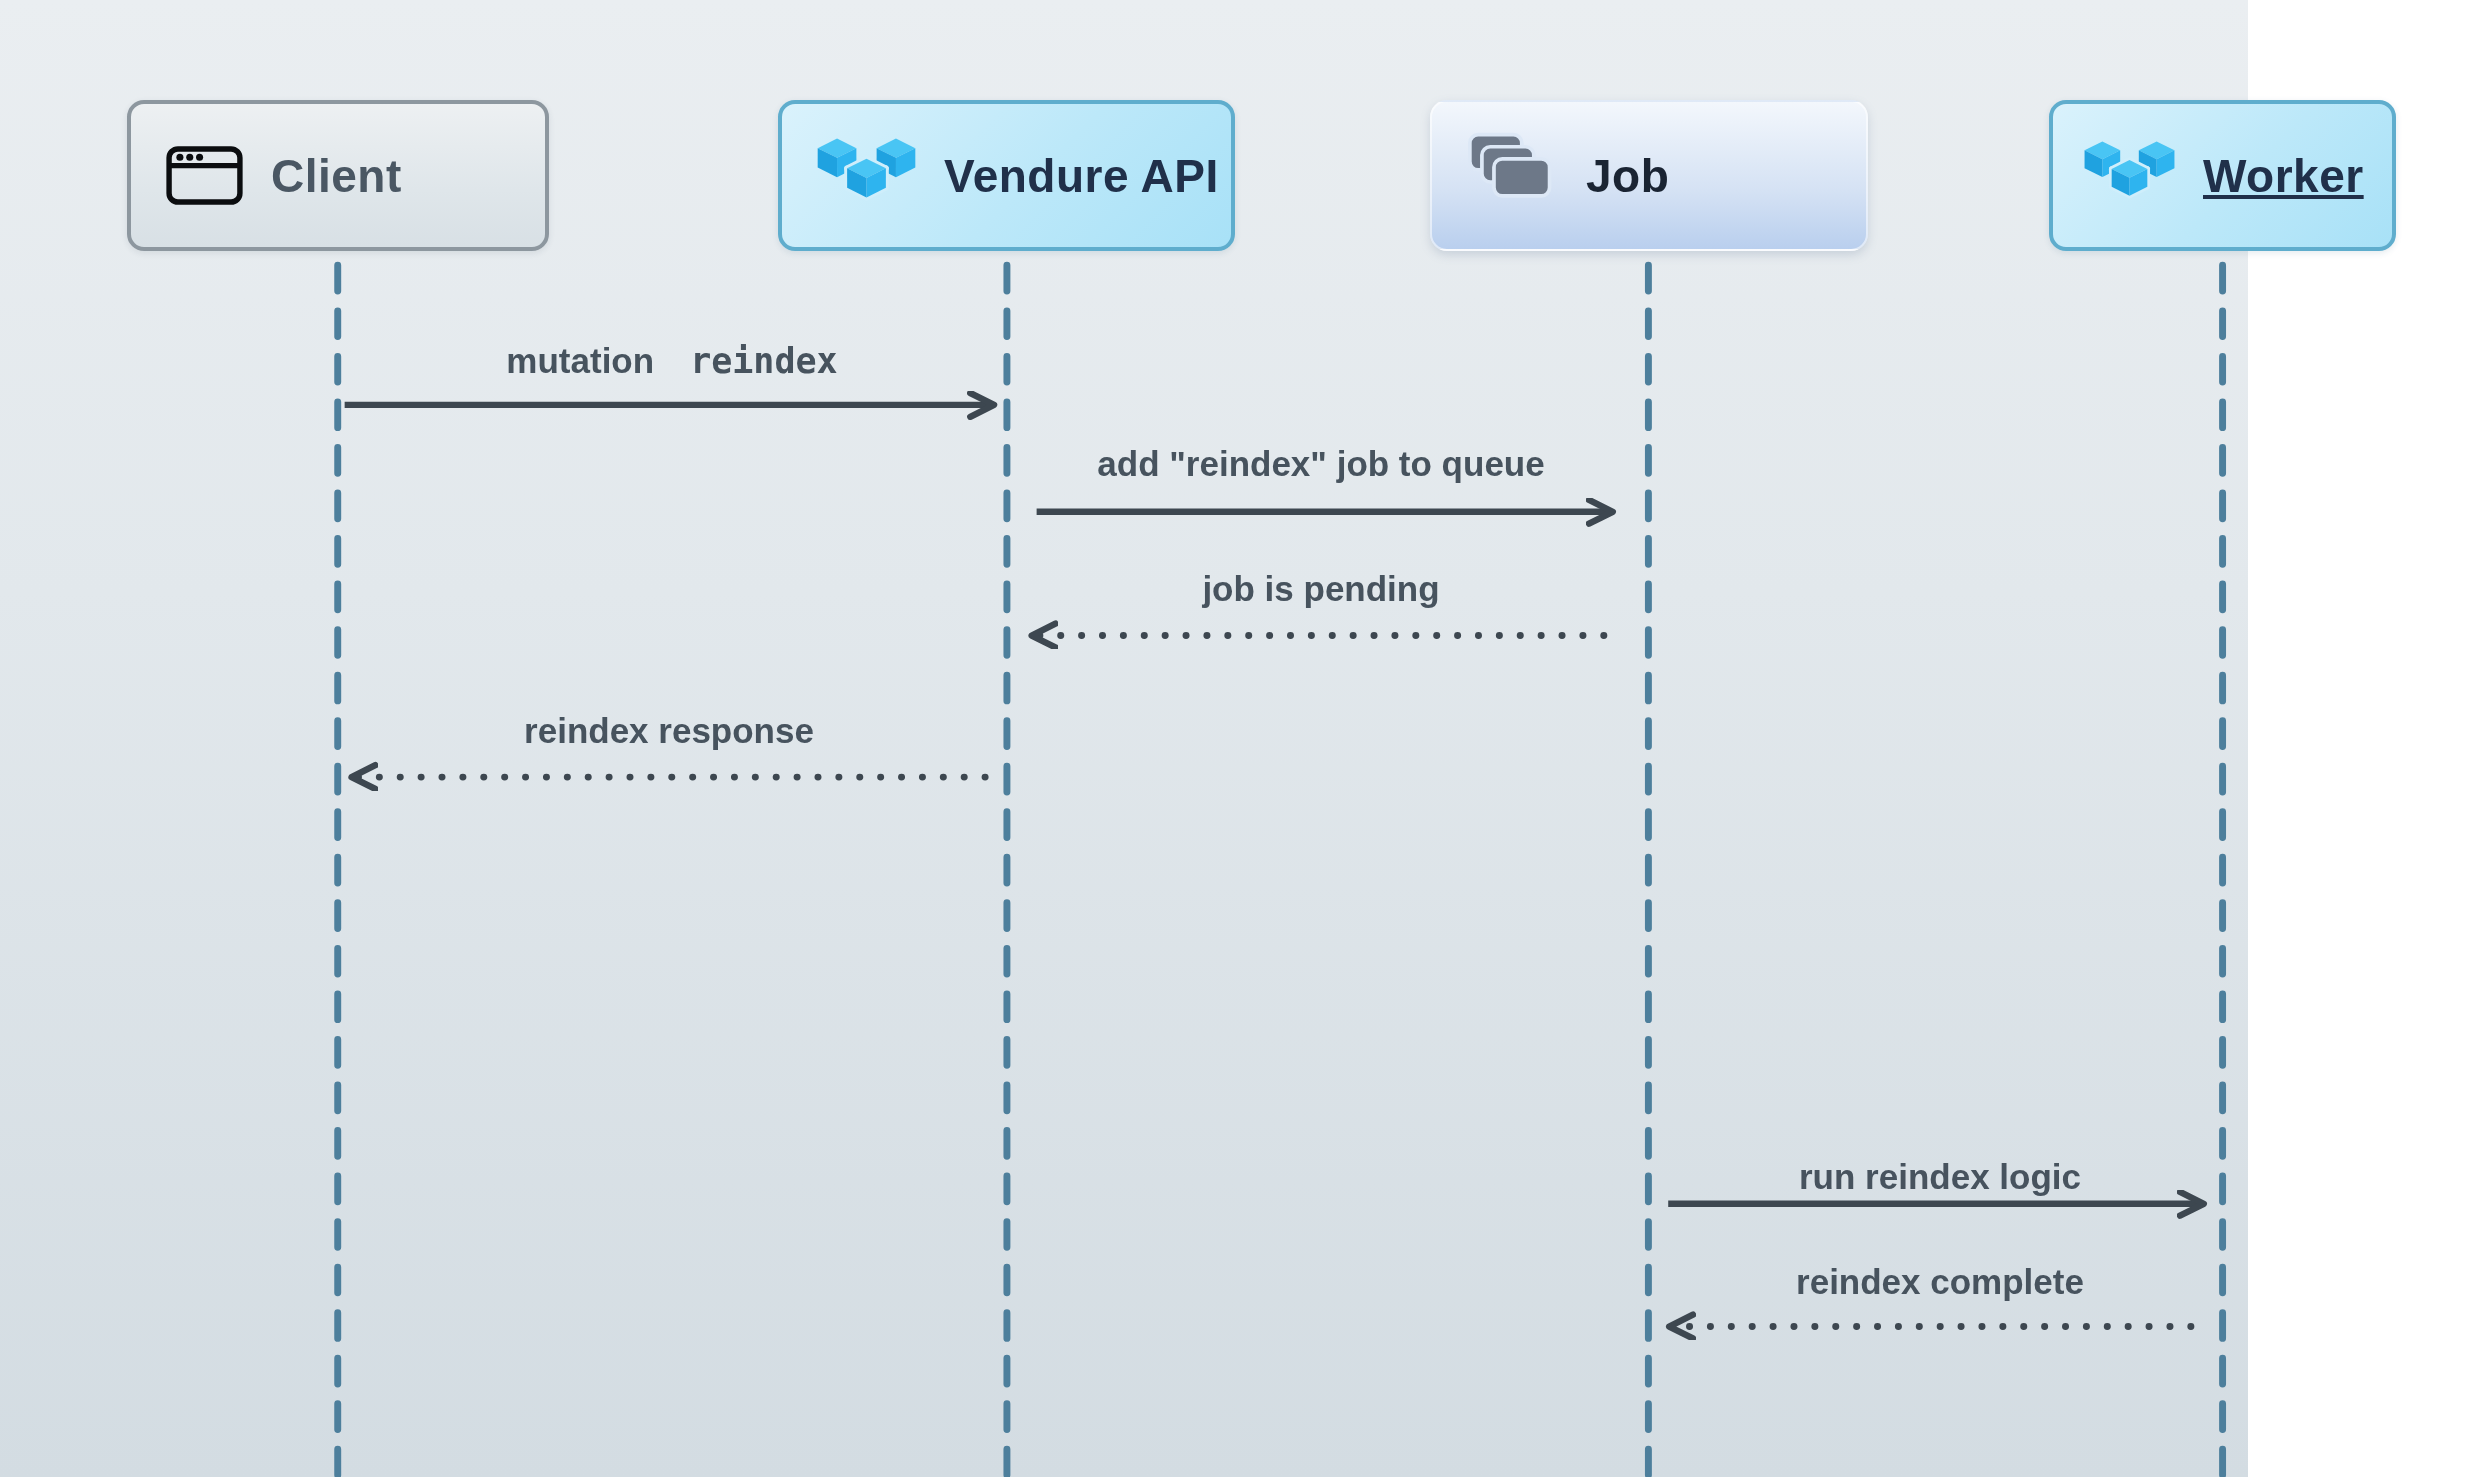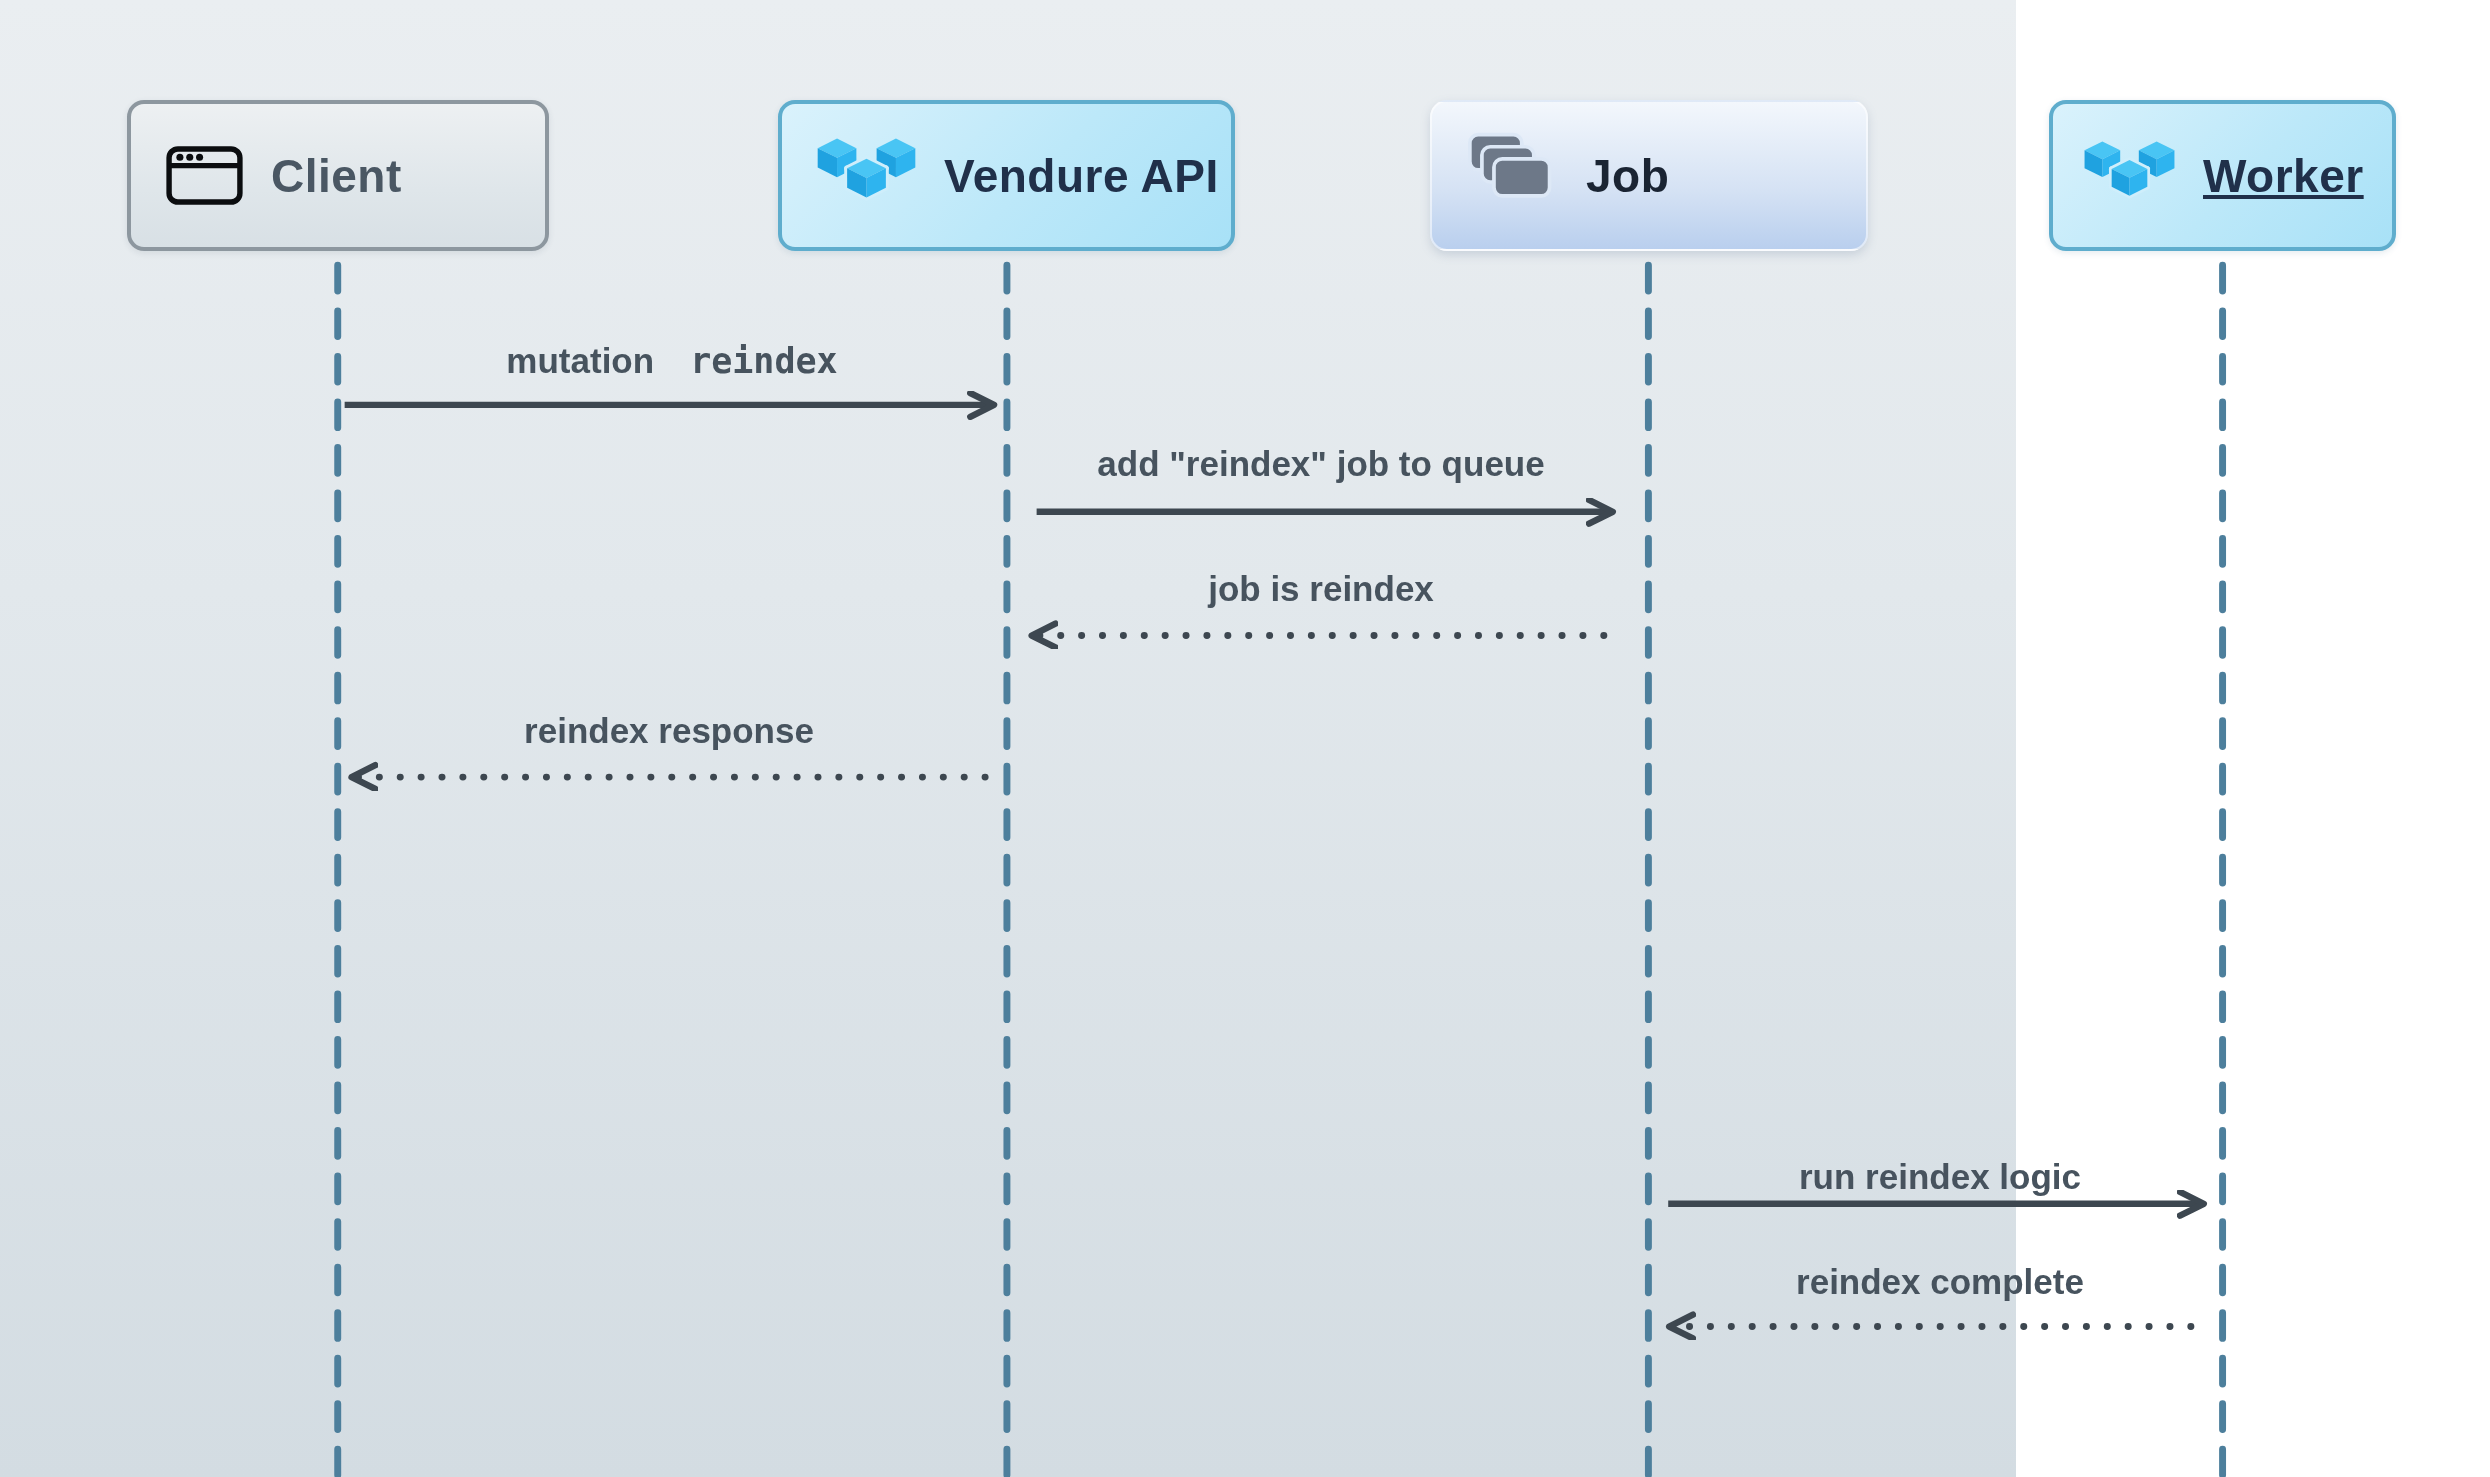--- a/index.html
+++ b/index.html
@@ -3,21 +3,21 @@
 <meta charset="utf-8">
 <style>
   * { margin:0; padding:0; box-sizing:border-box; }
   html,body { width:2491px; height:1477px; }
   body {
     font-family:"Liberation Sans", sans-serif;
     overflow:hidden;
   }
   .canvas {
     position:relative;
-    width:2016px; height:1477px;
+    width:2248px; height:1477px;
     background:linear-gradient(180deg,#eaeef1 0%,#e2e8ec 40%,#d3dce2 100%);
   }
   .svg-layer { position:absolute; inset:0; width:2491px; height:1477px; }
 
   
   .actor {
     position:absolute; top:100px; height:151px;
     display:flex; align-items:center;
     padding-left:34px;
     border-radius:17px;
@@ -175,19 +175,19 @@
         </g>
       </svg>
     </span>
     <span class="actor-label">Worker</span>
   </div>
 
   <div class="msg-label lbl-1">
     <span>mutation</span><span class="msg-code">reindex</span>
   </div>
   <div class="msg-label lbl-2">add "reindex" job to queue</div>
-  <div class="msg-label lbl-3">job is reindex</div>
+  <div class="msg-label lbl-3">job is pending</div>
   <div class="msg-label lbl-4">reindex response</div>
   <div class="msg-label lbl-5">run reindex logic</div>
   <div class="msg-label lbl-6">reindex complete</div>
 
 </div>
 
 
 </body></html>

